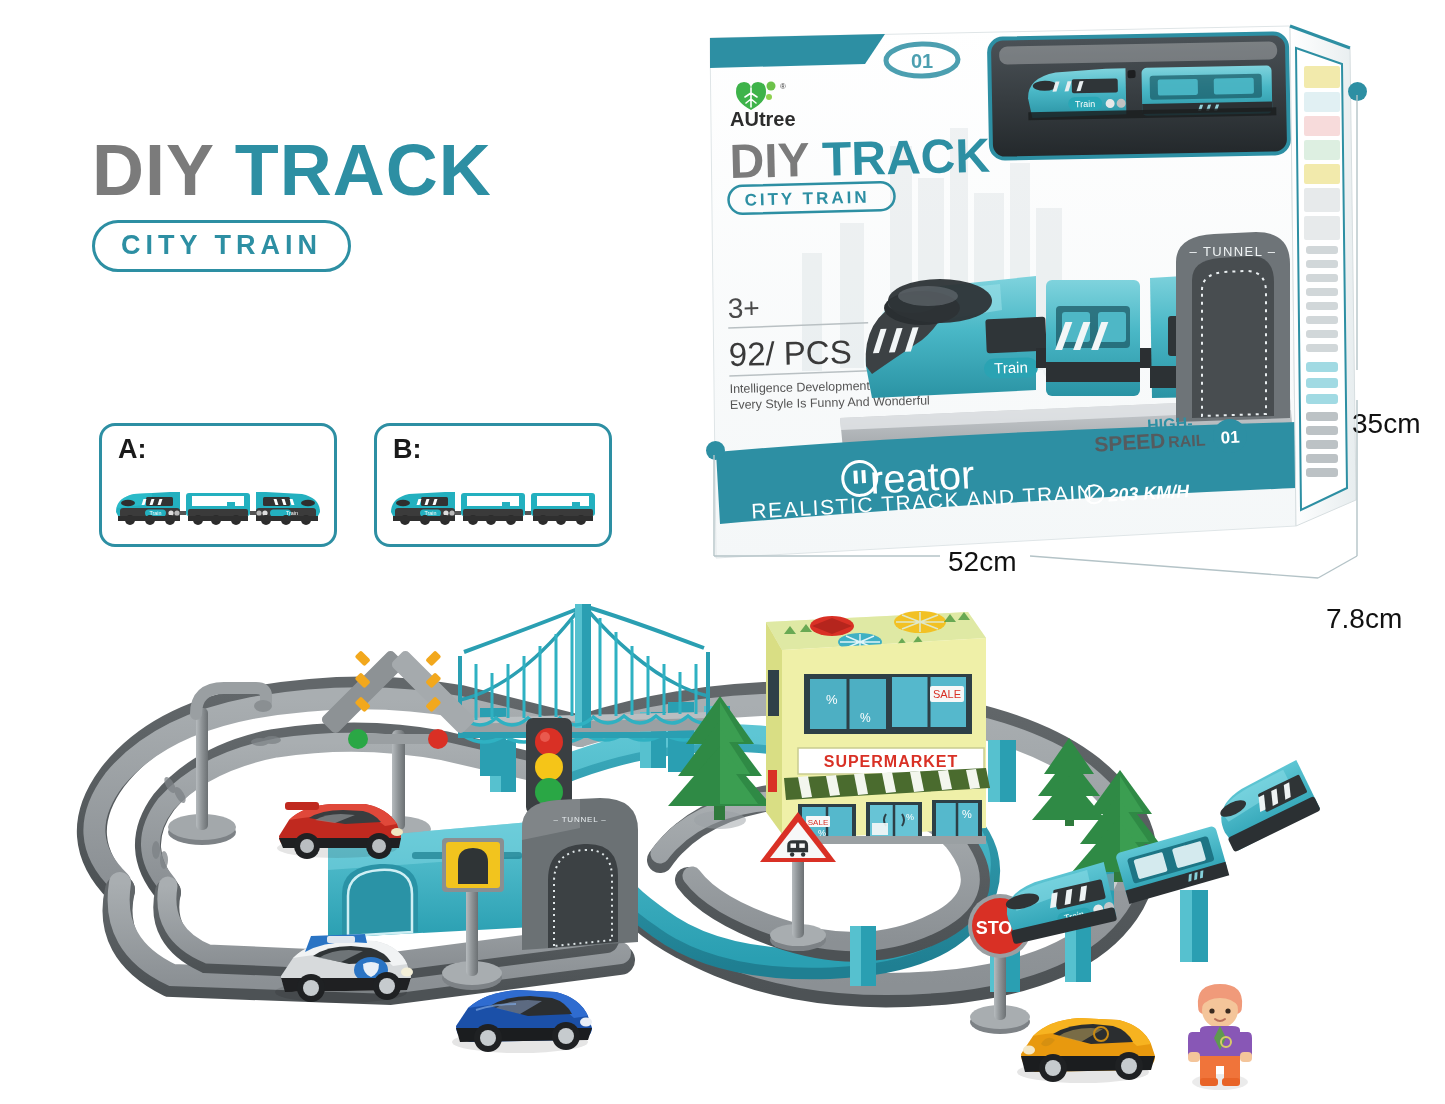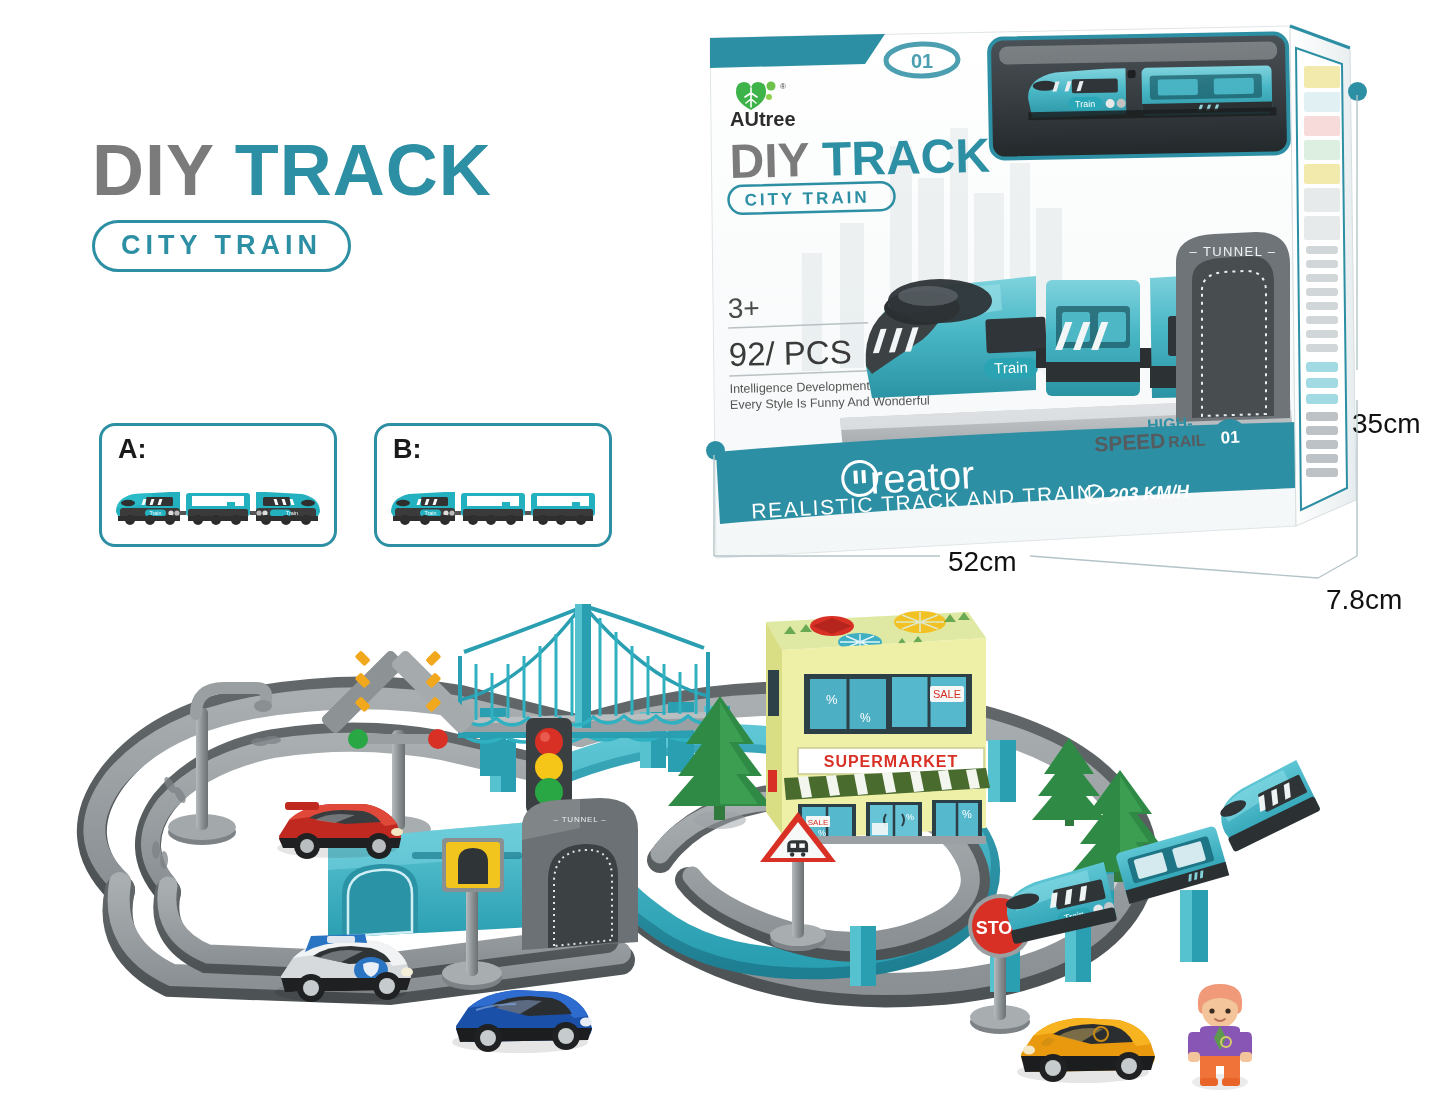--- a/index.html
+++ b/index.html
@@ -49,21 +49,21 @@
   
   svg{display:block;}
 
   
   #package{position:absolute;left:690px;top:18px;width:700px;height:570px;}
 
   
   .dim{position:absolute;font-size:28px;color:#111;font-family:"Liberation Sans", sans-serif;margin-top:32px;}
   #dim-h{left:1352px;top:376px;}
   #dim-w{left:948px;top:514px;}
-  #dim-d{left:1326px;top:552px;}
+  #dim-d{left:1326px;top:571px;}
 
   .dot{position:absolute;width:19px;height:19px;border-radius:50%;background:#2d8fa3;}
   #dot-tr{left:1348px;top:82px;}
   #dot-bl{left:706px;top:441px;}
 
   
   #playset{position:absolute;left:60px;top:590px;width:1330px;height:510px;}
 
   .nosel{user-select:none;}
 </style>

